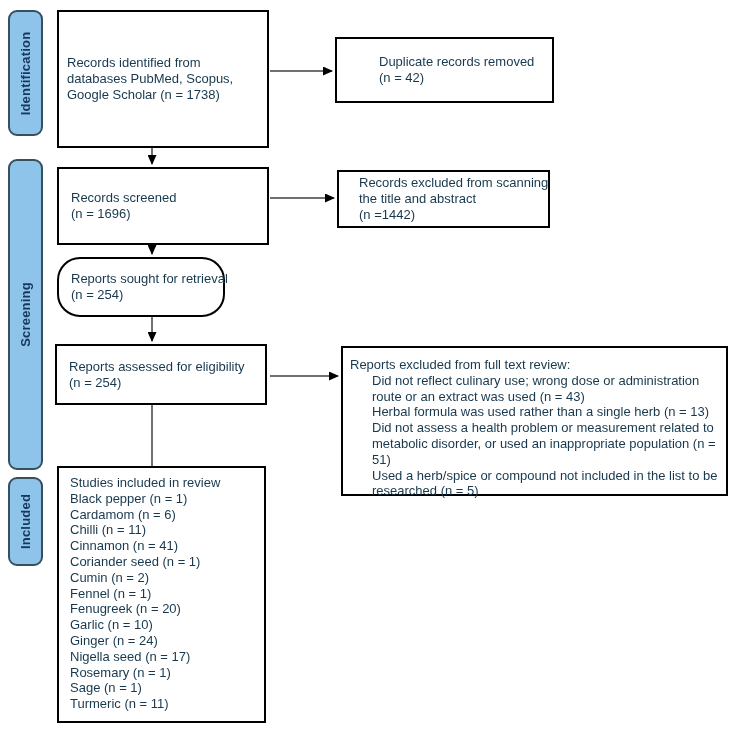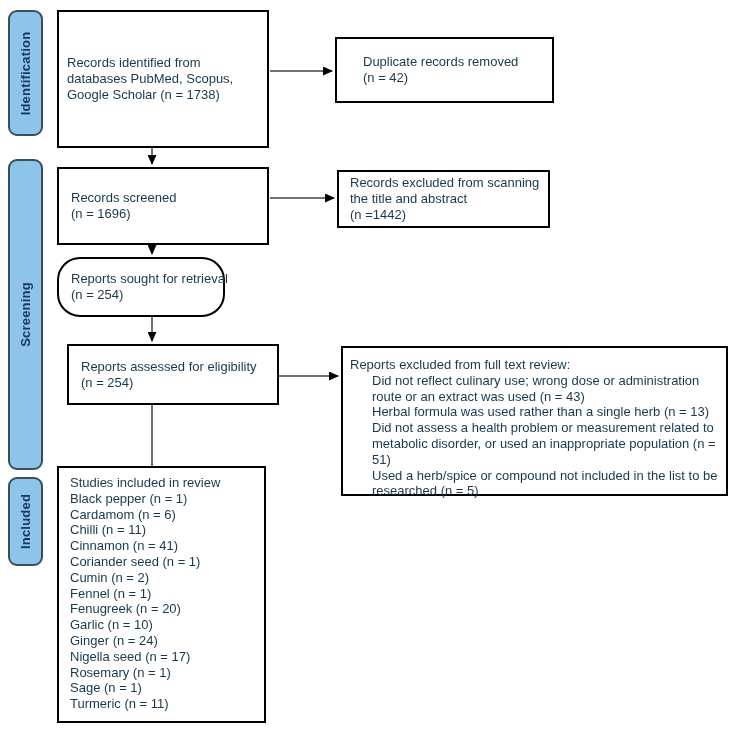--- a/index.html
+++ b/index.html
@@ -44,25 +44,25 @@
     font-size: 13px;
     line-height: 15.8px;
   }
   .v-center {
     display: flex;
     flex-direction: column;
     justify-content: center;
   }
   .box-text { white-space: pre; }
   #box-records-identified   { left: 57px;  top: 10px;  width: 212px; height: 138px; padding-left: 8px; }
-  #box-duplicates-removed   { left: 335px; top: 37px;  width: 219px; height: 66px;  padding-left: 26px; }
+  #box-duplicates-removed   { left: 335px; top: 37px;  width: 219px; height: 66px;  padding-left: 42px; }
   #box-records-screened     { left: 57px;  top: 167px; width: 212px; height: 78px;  padding-left: 12px; }
-  #box-records-excluded     { left: 337px; top: 170px; width: 213px; height: 58px;  padding-left: 11px; }
+  #box-records-excluded     { left: 337px; top: 170px; width: 213px; height: 58px;  padding-left: 20px; }
   #box-reports-sought       { left: 57px;  top: 257px; width: 168px; height: 60px;  padding-left: 12px; border-radius: 23px; }
-  #box-reports-assessed     { left: 67px;  top: 344px; width: 212px; height: 61px;  padding-left: 12px; }
+  #box-reports-assessed     { left: 55px;  top: 344px; width: 212px; height: 61px;  padding-left: 12px; }
   #box-full-text-excluded   { left: 341px; top: 346px; width: 387px; height: 150px; padding: 9px 6px 0 7px; }
   #box-studies-included     { left: 57px;  top: 466px; width: 209px; height: 257px; padding: 7px 4px 0 11px; }
   .excl-item {
     white-space: pre;
     padding-left: 22px;
   }
   .study-item { white-space: pre; }
 </style>
 </head>
 <body>

